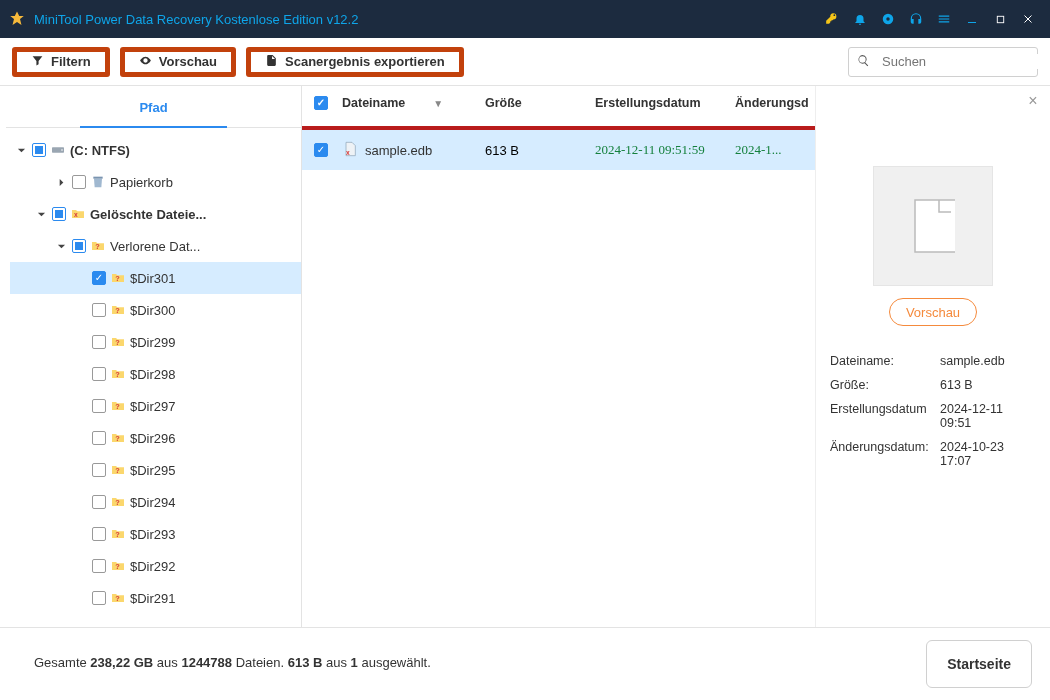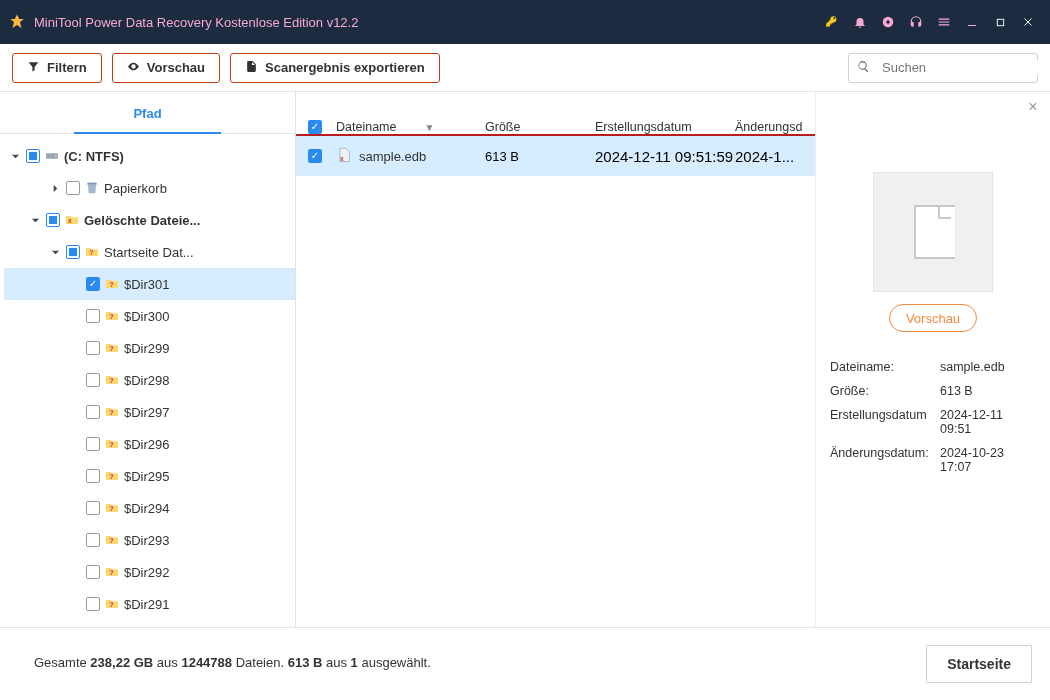--- a/index.html
+++ b/index.html
@@ -1,41 +1,41 @@
 <!DOCTYPE html>
 <html><head>
 <meta charset="utf-8">
 <style>
 * { margin: 0; padding: 0; box-sizing: border-box; font-family: -apple-system, BlinkMacSystemFont, "Segoe UI", Arial, sans-serif; }
 html, body { height: 100%; }
 body { width: 1050px; height: 700px; background: #fff; display: flex; flex-direction: column; overflow: hidden; }
 
 
-.titlebar { height: 44px; background: #1c2b3f; color: #f9a8d4; display: flex; align-items: center; padding: 0 8px; font-size: 13px; }
+.titlebar { height: 38px; background: #1c2b3f; color: #0ea5e9; display: flex; align-items: center; padding: 0 8px; font-size: 13px; }
 .titlebar .app-icon { width: 18px; height: 18px; margin-right: 8px; display: flex; align-items: center; justify-content: center; }
 .titlebar .title { flex: 0 0 auto; }
 .titlebar .sp { flex: 1; }
 .titlebar .ticon { width: 28px; height: 34px; display: flex; align-items: center; justify-content: center; cursor: pointer; }
 .titlebar .ticon.key { color: #f5c518; }
 .titlebar .ticon svg, .titlebar .app-icon svg { fill: currentColor; }
 
 
 .toolbar { height: 48px; border-bottom: 1px solid #e3e3e3; display: flex; align-items: center; padding: 0 12px; gap: 10px; background: #fff; }
-.tbtn { height: 30px; padding: 0 14px; border: 1px solid #c2410c; border-radius: 3px; background: #fff; display: flex; align-items: center; gap: 7px; font-size: 13px; cursor: pointer; font-weight: 600; color: #333; }
+.tbtn { height: 30px; padding: 0 14px; border: 5px solid #c2410c; border-radius: 3px; background: #fff; display: flex; align-items: center; gap: 7px; font-size: 13px; cursor: pointer; font-weight: 600; color: #333; }
 .tbtn svg { width: 13px; height: 13px; }
 .toolbar .sp { flex: 1; }
 .search { height: 30px; width: 190px; border: 1px solid #d0d0d0; border-radius: 3px; display: flex; align-items: center; padding: 0 8px; gap: 12px; }
 .search input { border: none; outline: none; flex: 1; font-size: 13px; }
 .search svg { width: 13px; height: 13px; fill: #555; }
 
 
 .main { flex: 1; display: flex; border-bottom: 1px solid #e3e3e3; min-height: 0; }
 
 
-.left { width: 296px; border-right: 1px solid #e3e3e3; display: flex; flex-direction: column; min-height: 0; }
+.left { width: 296px; border-right: 1px solid #e3e3e3; display: flex; flex-direction: column; min-height: 0; margin-left: 6px; }
 .tabs { height: 40px; display: flex; border-bottom: 1px solid #e3e3e3; margin-top: 2px; }
 .tab { flex: 1; display: flex; align-items: center; justify-content: center; font-size: 13px; cursor: pointer; color: #555; position: relative; }
 .tab.active { color: #2b8aef; font-weight: 600; }
 .tab.active::after { content:''; position:absolute; bottom:-1px; left:25%; right:25%; height:2px; background:#2b8aef; }
 .tree { flex: 1; overflow-y: auto; padding: 6px 0 6px 4px; }
 .tree::-webkit-scrollbar{width:8px;} .tree::-webkit-scrollbar-thumb{background:#ccc;border-radius:4px;}
 .trow { height: 32px; display: flex; align-items: center; font-size: 13px; cursor: pointer; gap: 4px; padding-right: 4px; }
 .trow.selected { background: #d6ecff; }
 .chev { width: 14px; height: 14px; display: flex; align-items: center; justify-content: center; flex: 0 0 14px; }
 .chev svg { width: 9px; height: 9px; fill: #444; }
@@ -45,53 +45,53 @@
 .cb.mixed { border-color:#2b8aef; }
 .cb.mixed::after { content:''; width:8px; height:8px; background:#2b8aef; }
 .ticon2 { width: 16px; height: 16px; flex:0 0 16px; display:flex; align-items:center; justify-content:center; }
 .tlabel { flex: 1; white-space: nowrap; overflow: hidden; text-overflow: ellipsis; color: #333; }
 .trow b { font-weight: 600; }
 .ind1 { padding-left: 4px; } .ind2 { padding-left: 24px; } .ind3 { padding-left: 44px; } .ind4 { padding-left: 64px; }
 .ind4 .chev { visibility: hidden; }
 
 
 .center { flex: 1; display: flex; flex-direction: column; min-width: 0; padding: 10px 0 0 0; }
-.thead { height: 34px; display: flex; align-items: flex-end; border-bottom: 2px solid #b91c1c; font-size: 12.5px; color: #333; font-weight: 400; padding-left: 12px; }
+.thead { height: 34px; display: flex; align-items: flex-start; border-bottom: 4px solid #b91c1c; font-size: 12.5px; color: #333; font-weight: 700; padding-left: 12px; }
 .col-cb { width: 28px; flex: 0 0 28px; }
 .col-name { flex: 1.6; display:flex; align-items:center; gap:4px; }
 .col-size { width: 110px; flex: 0 0 110px; }
 .col-cd { width: 140px; flex: 0 0 140px; }
 .col-md { width: 80px; flex: 0 0 80px; }
 .sort { color:#888; font-size:10px; margin-left:24px; }
 .tbody { flex: 1; overflow: auto; }
 .frow { height: 40px; display: flex; align-items: center; font-size: 13px; padding-left: 12px; }
 .frow.sel { background: #d6ecff; }
 .frow .cell { display:flex; align-items:center; gap:7px; }
 .frow .fname { color:#333; }
-.frow .col-cd, .frow .col-md { color:#000000; font-size:15px; }
+.frow .col-cd, .frow .col-md { color:#15803d; font-size:13px;font-family:Liberation Serif, serif; }
 
 
 .right { width: 235px; border-left: 1px solid #eee; padding: 10px 14px 0 14px; position: relative; display:flex; flex-direction:column; }
 .closep { position:absolute; top:6px; right:8px; width:18px; height:18px; color:#999; cursor:pointer; display:flex; align-items:center; justify-content:center; font-size:16px; }
 .thumb-wrap { display:flex; flex-direction:column; align-items:center; margin-top: 70px; }
 .thumb { width: 120px; height: 120px; background:#f0f0f0; border:1px solid #e5e5e5; display:flex; align-items:center; justify-content:center; }
 .thumb svg { width:44px; height:56px; }
 .pvbtn { margin-top: 12px; height: 28px; padding: 0 16px; border:1px solid #f58a3c; color:#f58a3c; border-radius: 14px; background:#fff; font-size:13px; cursor:pointer; }
 .meta { margin-top: 28px; font-size: 12.5px; color:#333; }
 .meta .mrow { display:flex; margin-bottom: 10px; gap: 6px; }
 .meta .mk { width: 104px; flex: 0 0 104px; }
 .meta .mv { flex:1; }
 
 
 .footer { height: 72px; display: flex; align-items: center; padding: 0 18px; gap: 12px; }
 .status { flex: 1; font-size: 13px; color: #333; margin-left: 16px; }
 .status .line1 { margin-bottom: 4px; }
 .status .line1 b { font-weight: 700; }
 .status a { color: #2b6fd6; text-decoration: underline; font-size: 12.5px; cursor: pointer; }
-.fbtn { height: 38px; padding: 0 20px; border-radius: 1px; font-size: 14px; font-weight: 600; cursor: pointer; border:1px solid #d0d0d0; background:#fff; color:#333; }
+.fbtn { height: 48px; padding: 0 20px; border-radius: 6px; font-size: 14px; font-weight: 600; cursor: pointer; border:1px solid #d0d0d0; background:#fff; color:#333; }
 .fbtn.primary { background:#2b8aef; border-color:#2b8aef; color:#fff; }
 </style>
 </head>
 <body>
 
 <div class="titlebar">
   <span class="app-icon">
     <svg viewBox="0 0 24 24">
         <path d="M12 2l3 6h6l-5 4 2 8-6-4-6 4 2-8-5-4h6z" fill="#f6b93b"></path>
       </svg>
@@ -231,21 +231,21 @@
               <path d="M1 3l4 4 4-4z"></path>
             </svg>
           </span>
         <span class="cb mixed"></span>
         <span class="ticon2">
             <svg viewBox="0 0 24 24">
               <path d="M3 6h6l2 2h10v10H3z" fill="#fbd76d"></path>
               <text x="8" y="17" font-size="11" fill="#d63a3a" font-weight="bold">?</text>
             </svg>
           </span>
-        <span class="tlabel">Startseite Dat...</span>
+        <span class="tlabel">Verlorene Dat...</span>
       </div>
 
       <div class="trow ind4 selected">
         <span class="chev"></span>
         <span class="cb checked"></span>
         <span class="ticon2">
             <svg viewBox="0 0 24 24">
               <path d="M3 6h6l2 2h10v10H3z" fill="#fbd76d"></path>
               <text x="8" y="17" font-size="11" fill="#d63a3a" font-weight="bold">?</text>
             </svg>

